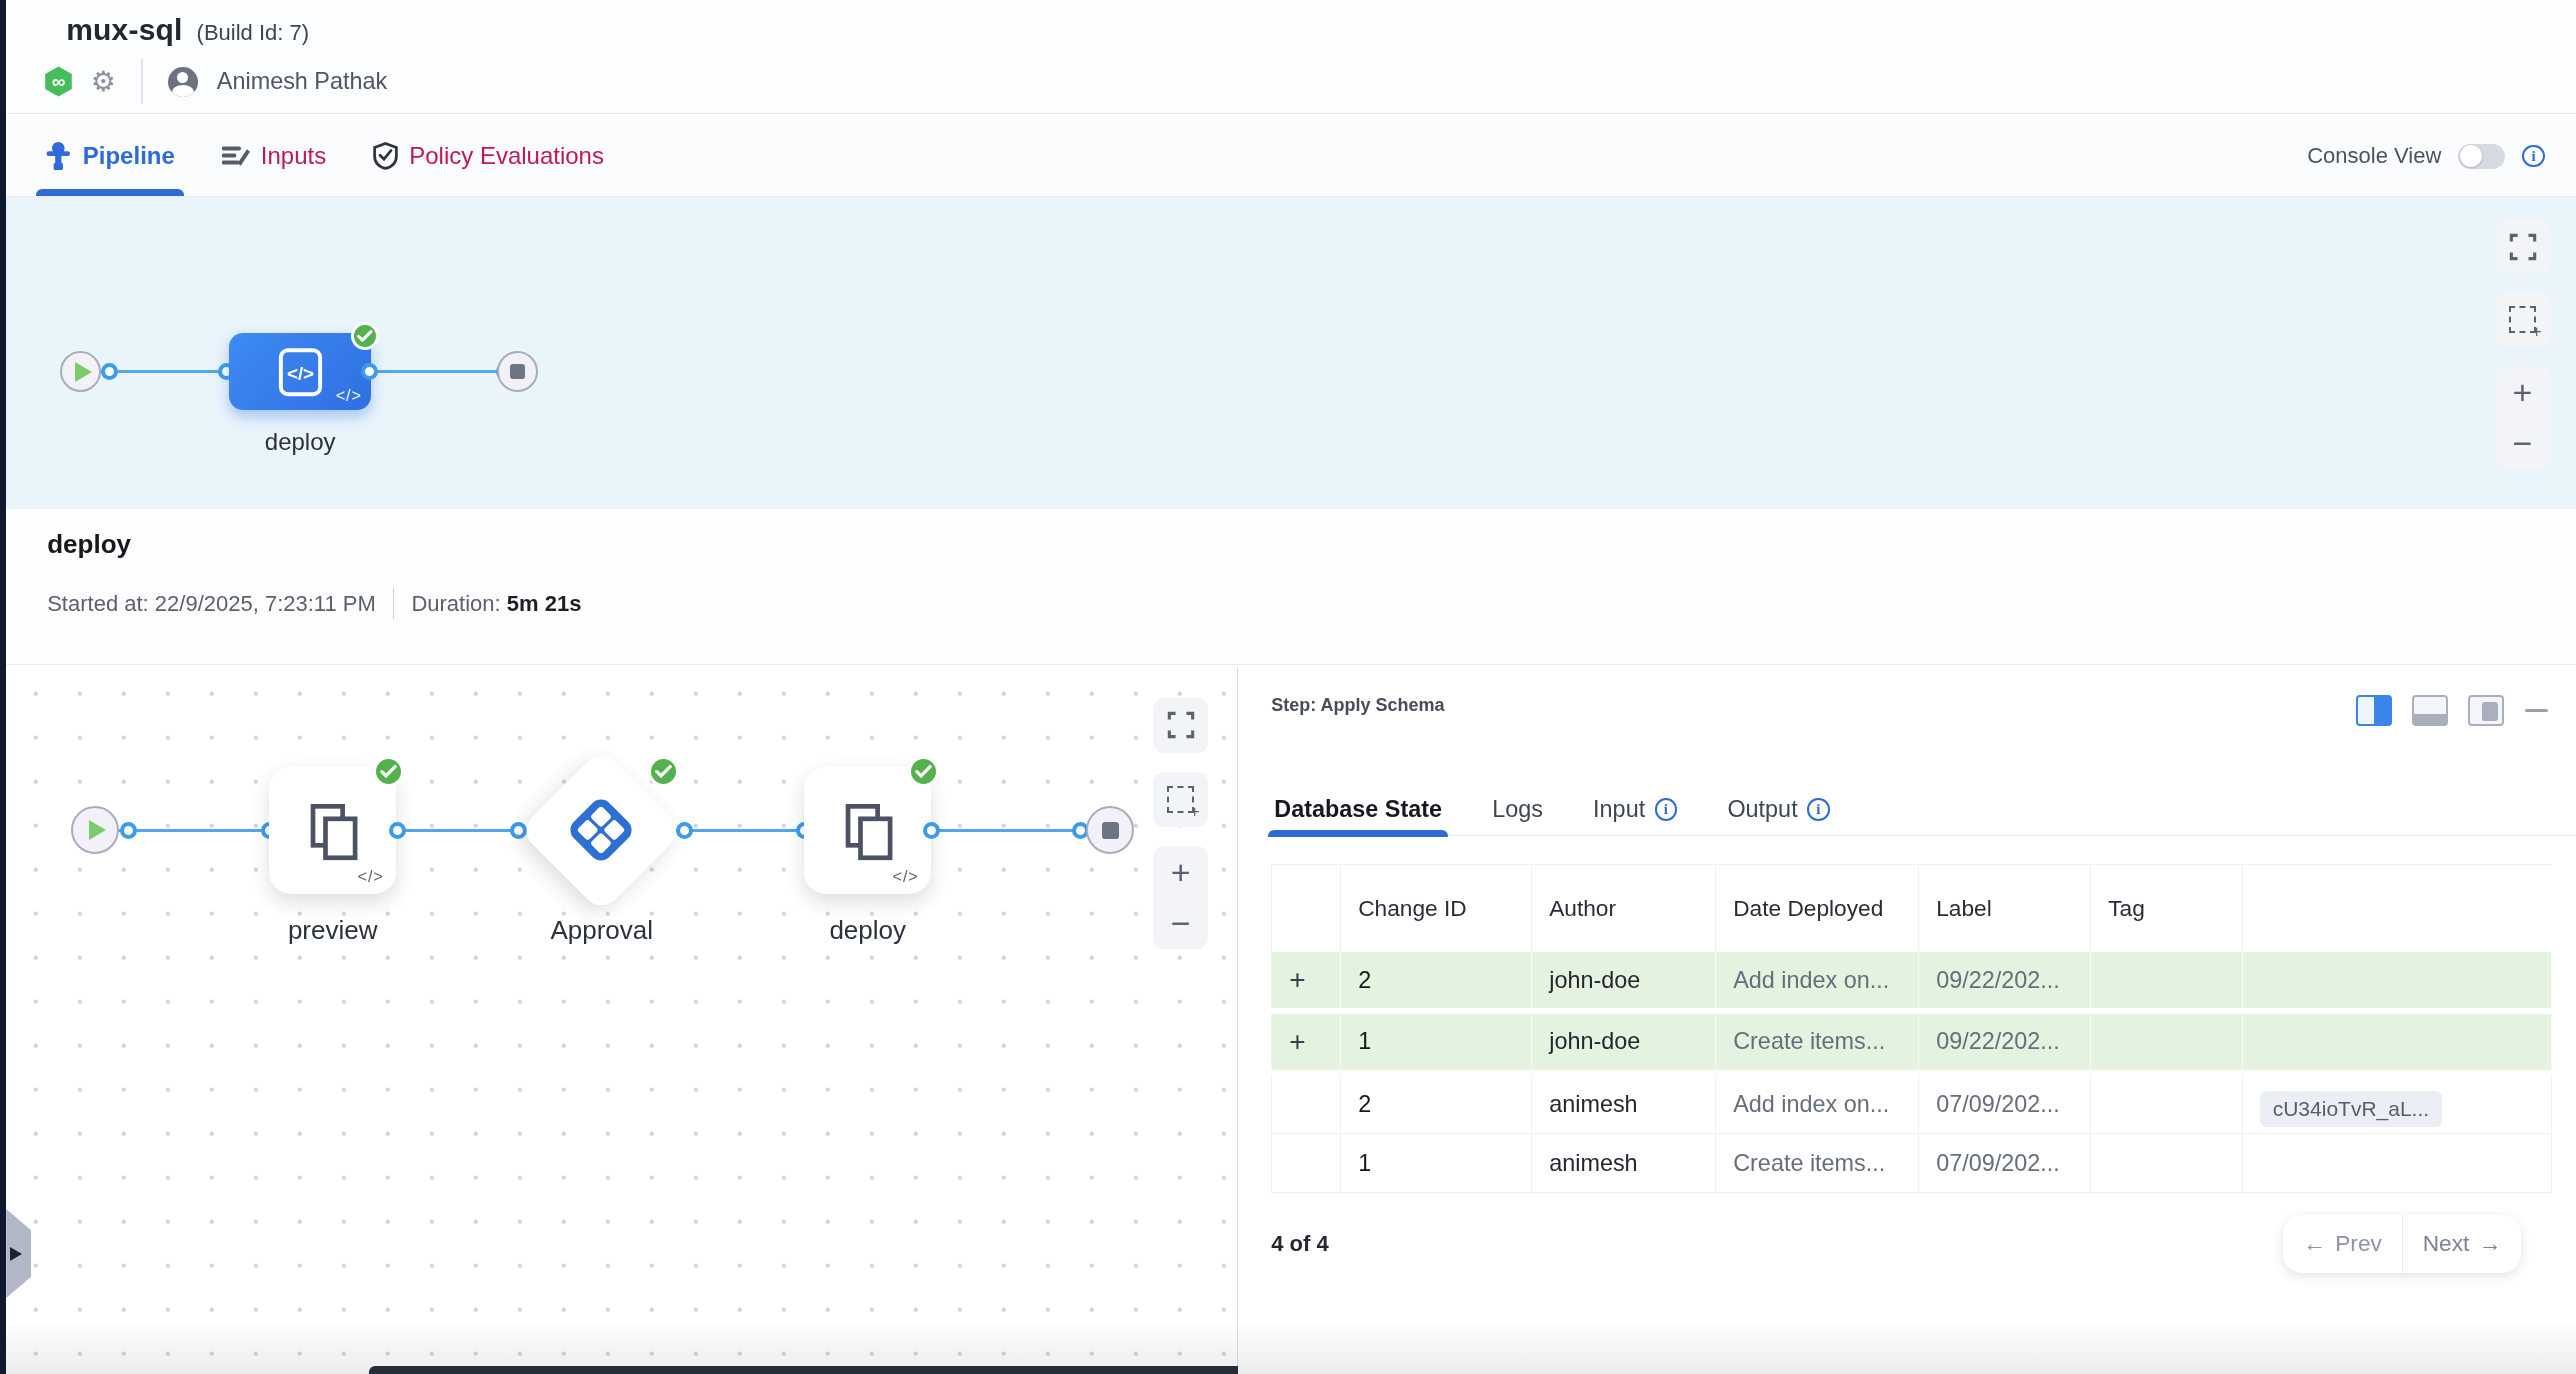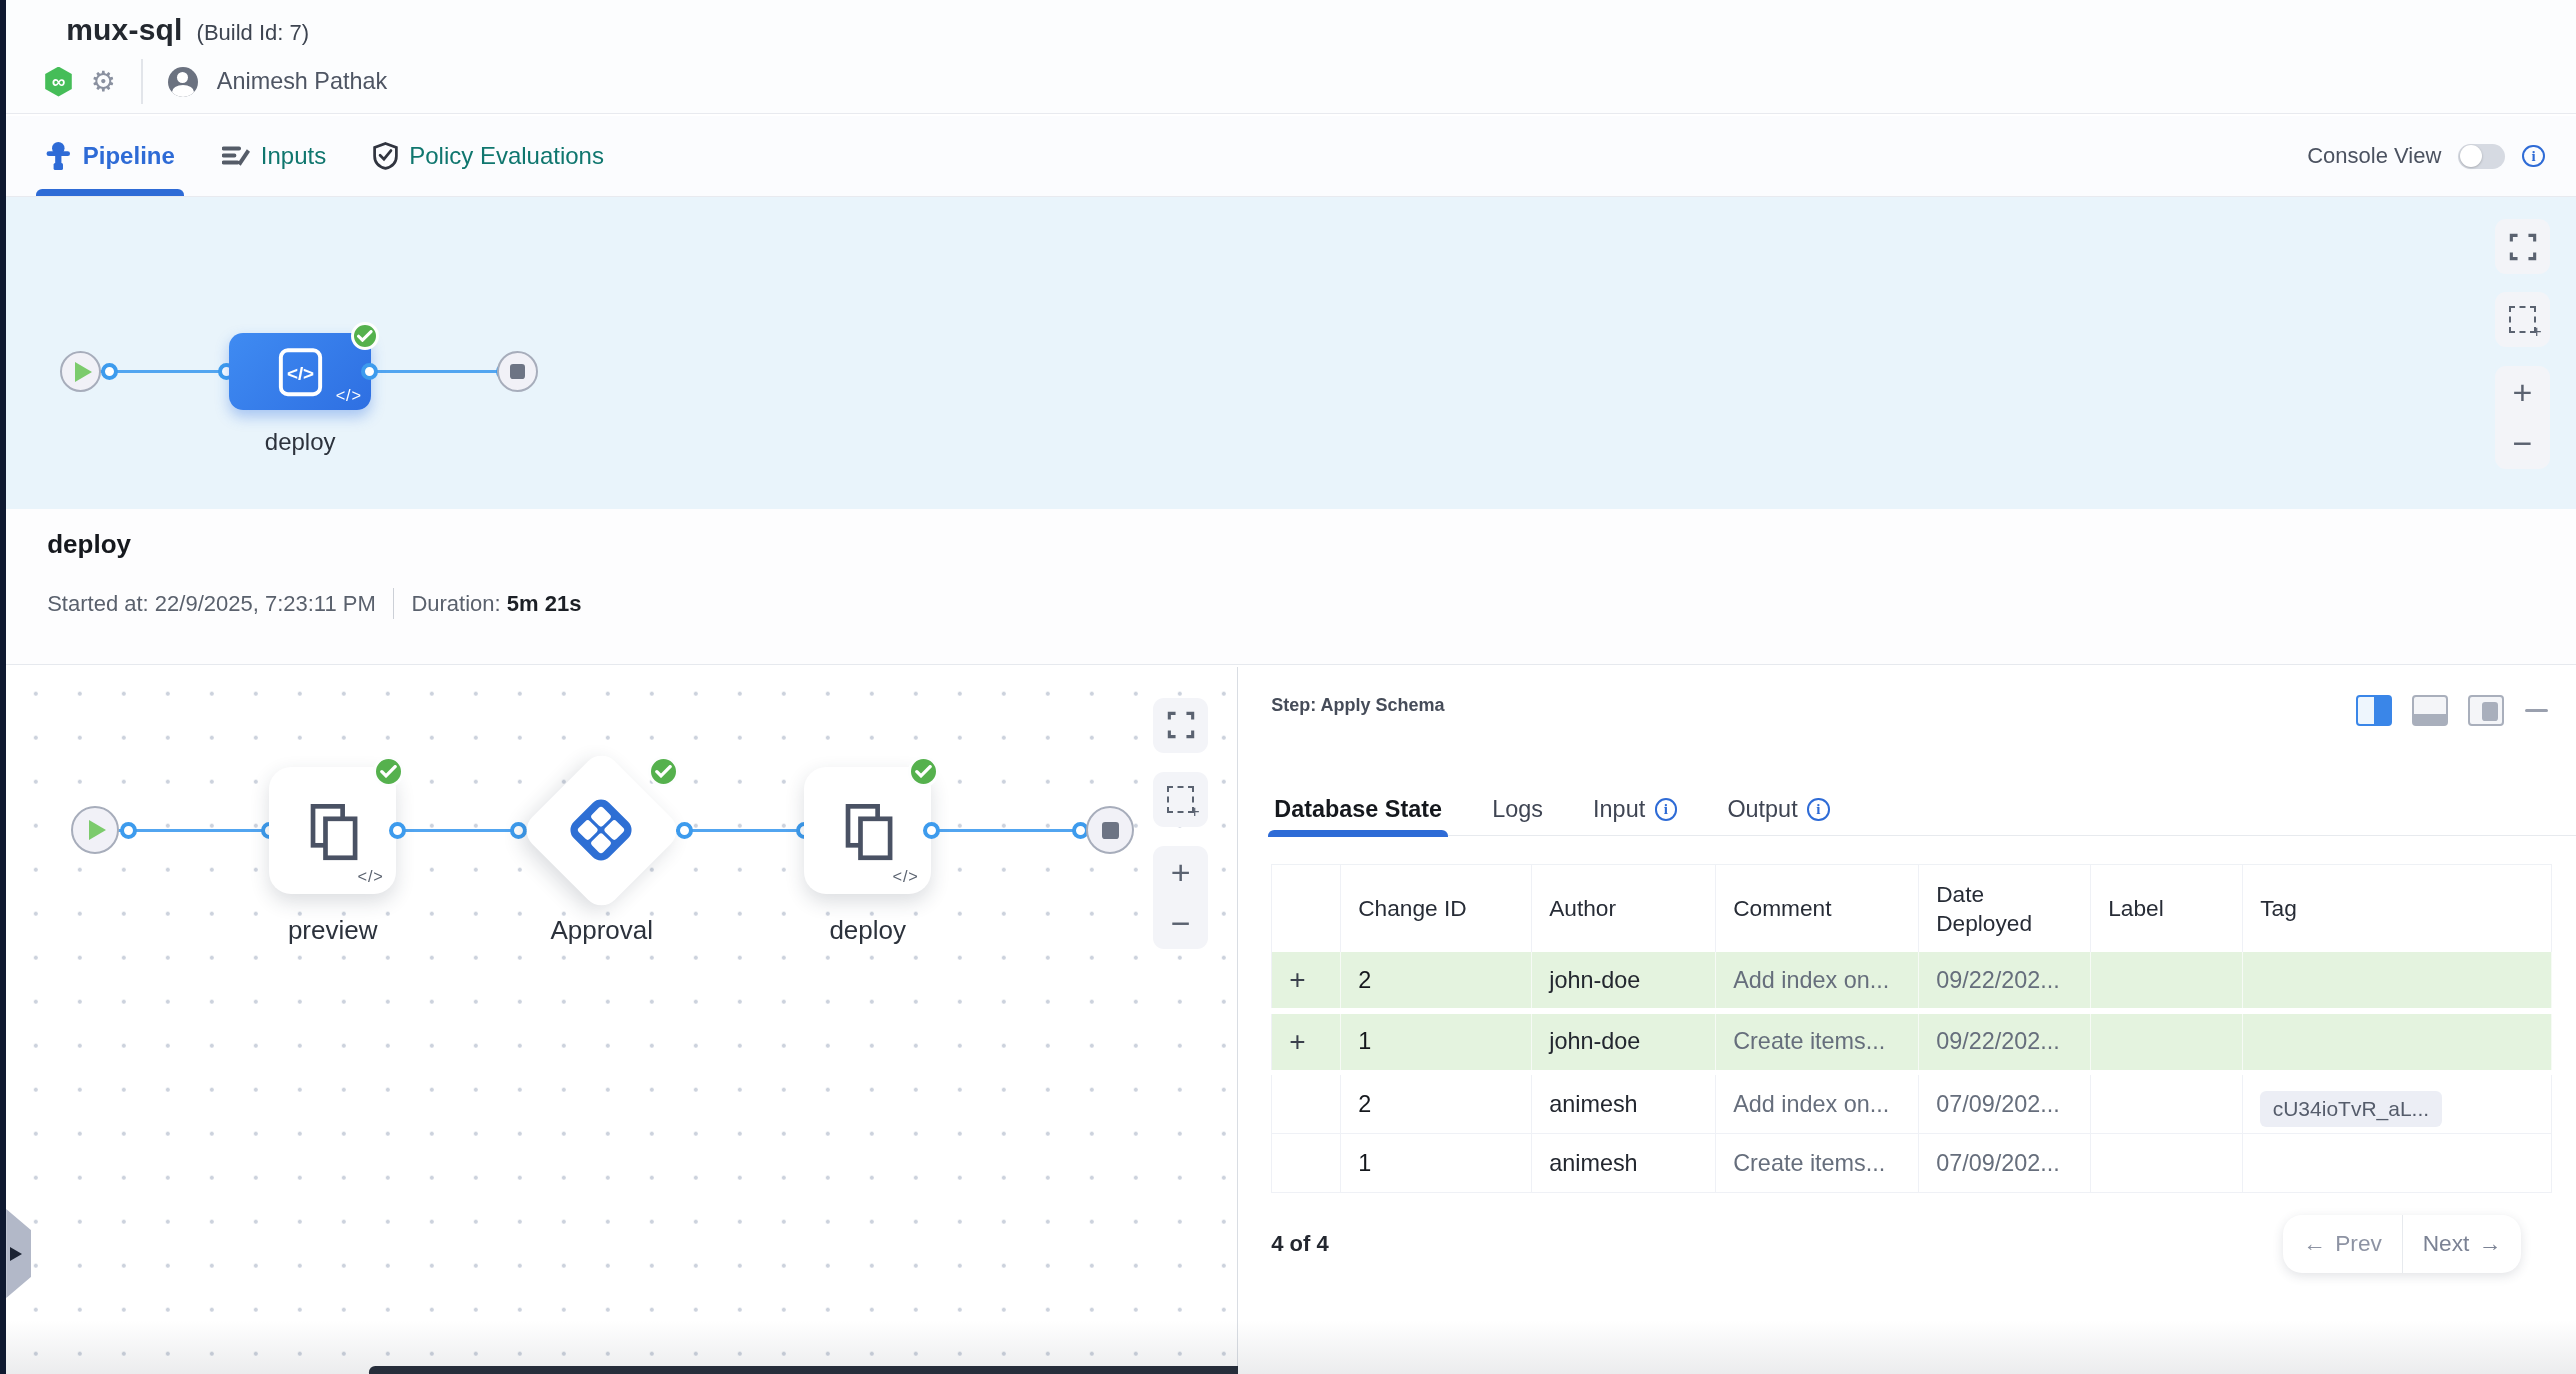--- a/index.html
+++ b/index.html
@@ -20,21 +20,21 @@
   .gear { font-size:28px; color:#8a91a0; line-height:1; }
   .meta-div { width:1.6px; height:45px; background:#e2e5ea; margin:0 6.2px; }
   .avatar { width:30px; height:30px; border-radius:50%; background:#6b7280; position:relative; overflow:hidden; }
   .avatar::before { content:""; position:absolute; left:9.4px; top:5.5px; width:11px; height:11px; border-radius:50%; background:#fff; }
   .avatar::after  { content:""; position:absolute; left:3.9px; top:18px; width:22px; height:14px; border-radius:50% 50% 0 0; background:#fff; }
   .user-name { font-size:23.4px; color:#4e5563; }
 
   
   .tabbar { position:absolute; left:6.2px; top:116px; right:0; height:81px; background:#fbfcfe; border-bottom:1.6px solid #e8eaef; display:flex; align-items:center; }
   .tabs { display:flex; align-items:center; height:100%; margin-left:39px; gap:47px; }
-  .tab { position:relative; height:100%; display:flex; align-items:center; gap:11px; font-size:24px; color:#0f766e; cursor:pointer; }
+  .tab { position:relative; height:100%; display:flex; align-items:center; gap:11px; font-size:24px; color:#be185d; cursor:pointer; }
   .tab.active { color:#2e6bd6; font-weight:bold; }
   .tab.active .underline { position:absolute; left:-9.4px; right:-9.4px; bottom:0; height:7px; background:#2e6bd6; border-radius:6.2px 6.2px 0 0; }
   .tab svg { display:block; }
   .tabbar-right { margin-left:auto; margin-right:31px; display:flex; align-items:center; gap:17px; }
   .console-label { font-size:22px; color:#4b5260; }
   .toggle { width:47px; height:25px; border-radius:12.5px; background:#d6dae2; position:relative; cursor:pointer; }
   .toggle .knob { position:absolute; left:1.6px; top:1.6px; width:22px; height:22px; border-radius:50%; background:#fff; box-shadow:0 0.8px 2.3px rgba(0,0,0,.25); }
 
   
   .ctl-btn { position:absolute; width:55px; height:55px; border-radius:11px; background:#f3f4f8; display:flex; align-items:center; justify-content:center; cursor:pointer; }
@@ -338,21 +338,20 @@
             <span>Output</span>
             <span class="info-i">i</span>
           </div>
         </div>
 
       <div class="db-table">
         <div class="t-row t-head" id="table-head">
             <div class="cell"></div>
             <div class="cell">Change ID</div>
             <div class="cell">Author</div>
-            <div class="cell">Comment</div>
             <div class="cell wrap">Date Deployed</div>
             <div class="cell">Label</div>
             <div class="cell">Tag</div>
           </div>
         <div class="t-body" id="table-body">
             <div class="t-row hl">
               <div class="cell expander">+</div>
               <div class="cell c-id">2</div>
               <div class="cell c-author">john-doe</div>
               <div class="cell c-muted">Add index on...</div>

